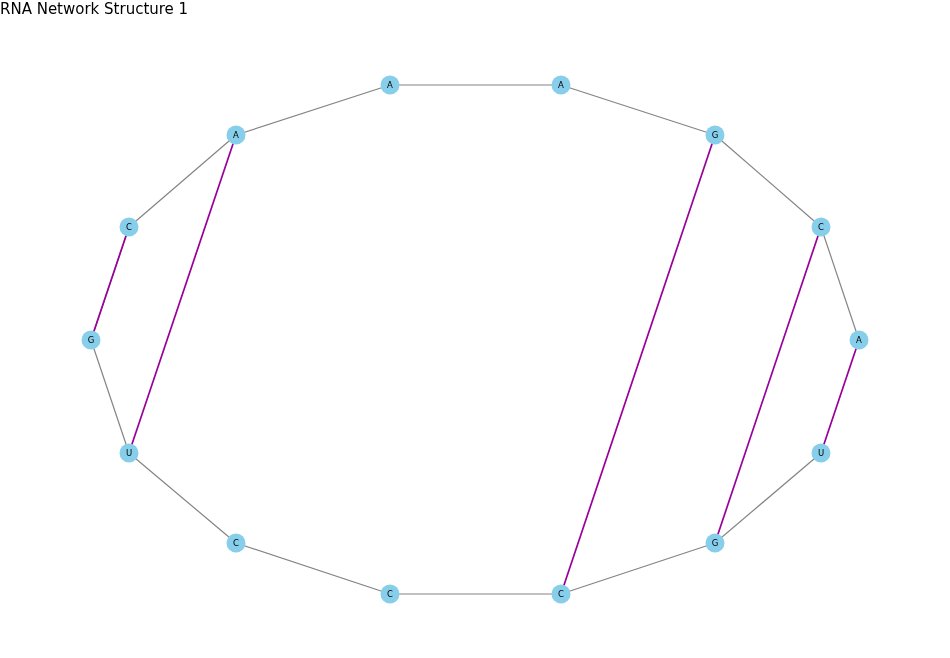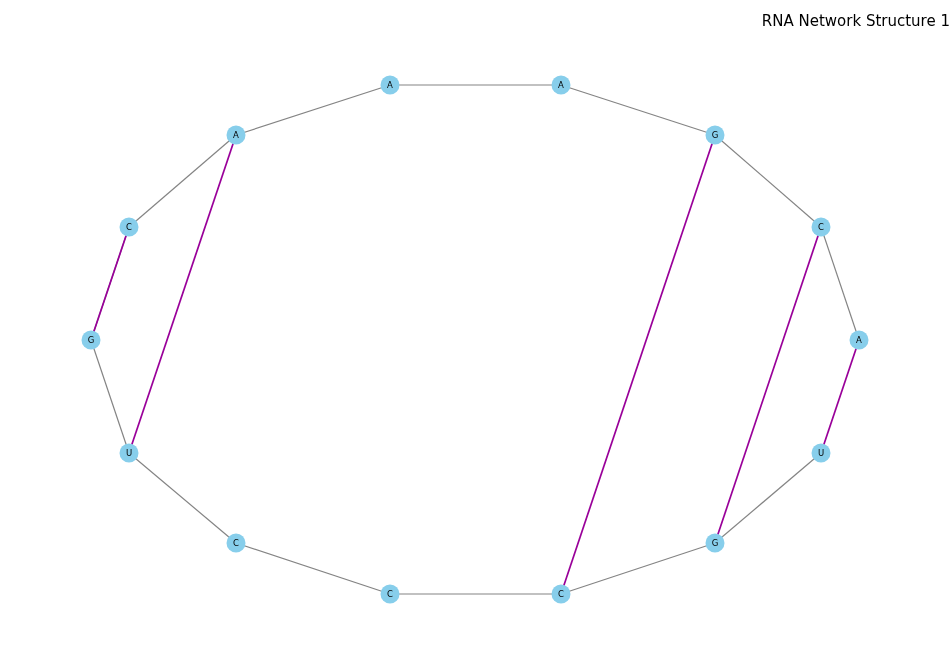--- a/index.html
+++ b/index.html
@@ -10,24 +10,24 @@
   }
   .figure {
     position: relative;
     width: 950px;
     height: 658px;
     background: #ffffff;
     overflow: hidden;
   }
   .chart-title {
     position: absolute;
-    top: 12px;
+    top: 0;
     left: 0;
     width: 100%;
-    text-align: right;
+    text-align: left;
     font-size: 15px;
     color: #000000;
     user-select: none;
   }
   svg.graph {
     position: absolute;
     top: 0;
     left: 0;
   }
   .node-label {

